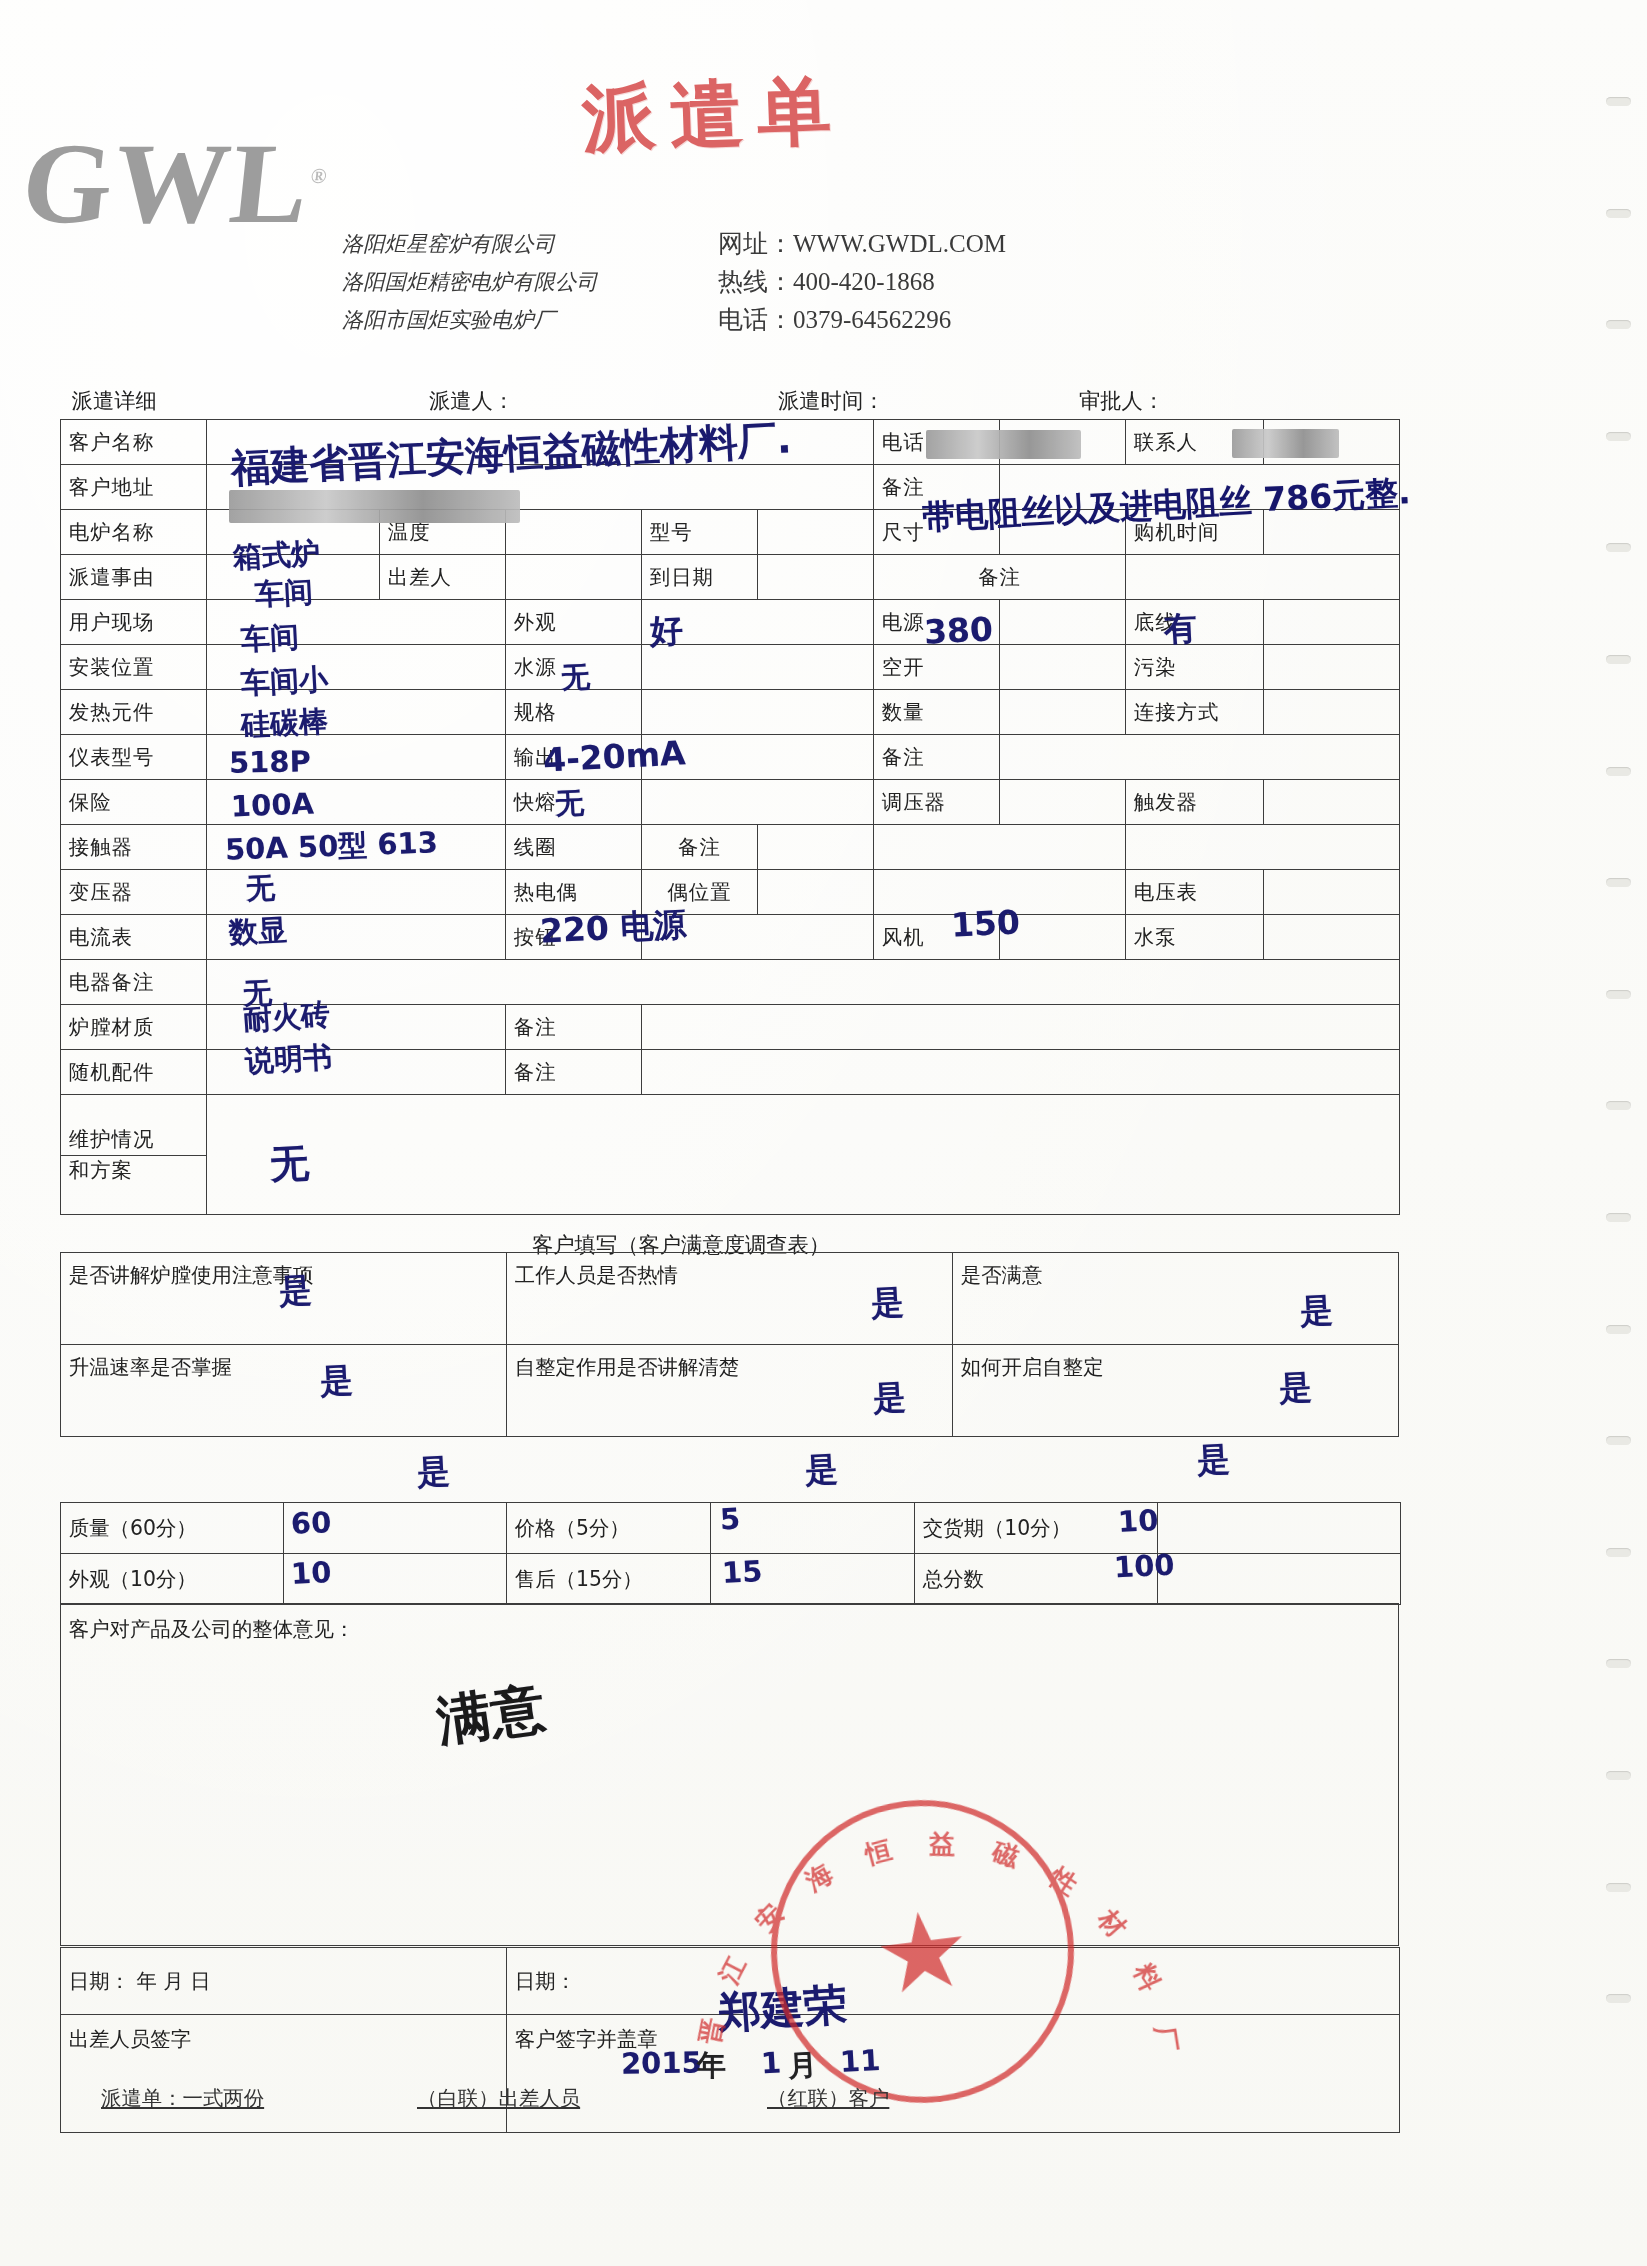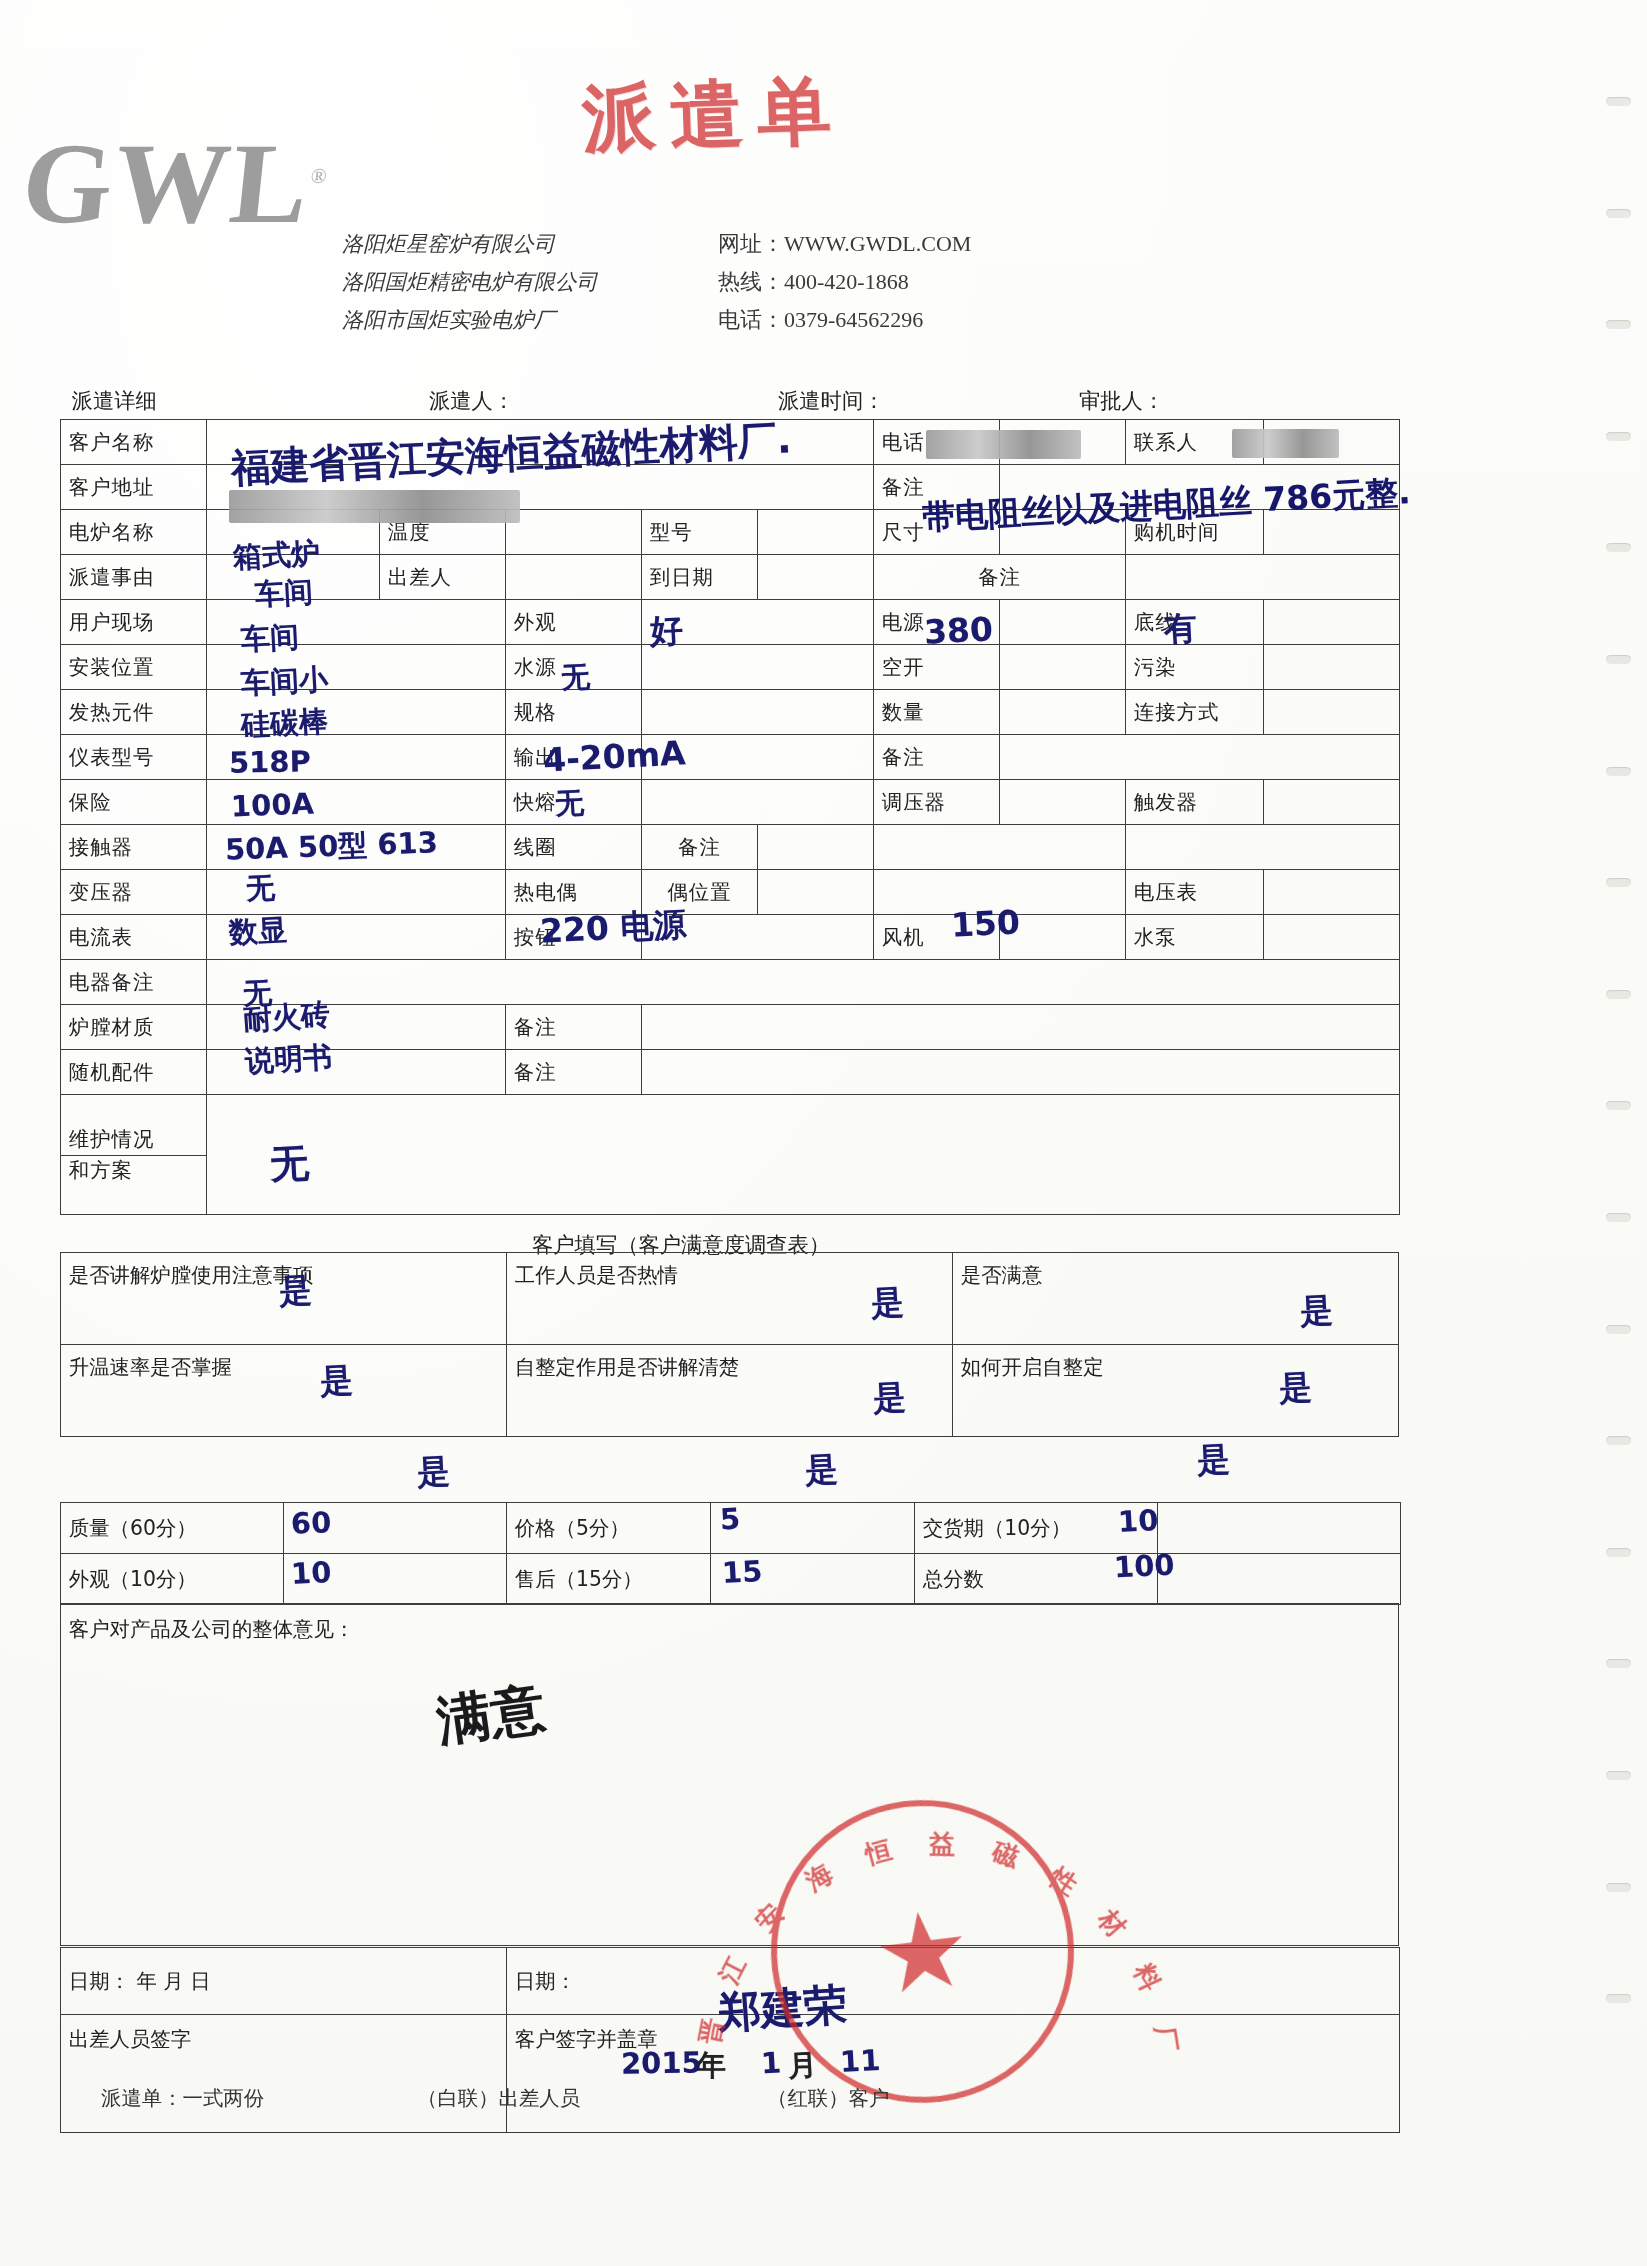--- a/index.html
+++ b/index.html
@@ -79,21 +79,21 @@
     font-family: "Liberation Serif", serif;
     font-size: 21.3px;
     line-height: 38px;
     color: #3a3a3a;
     font-style: italic;
   }
   .contact-block {
     position: absolute;
     left: 718px; top: 225px;
     font-family: "Liberation Serif", serif;
-    font-size: 22px;
+    font-size: 25px;
     line-height: 38px;
     color: #3a3a3a;
   }
 
   
   .grid {
     position: absolute;
     border-collapse: collapse;
     table-layout: fixed;
   }
@@ -183,20 +183,21 @@
     color: #d02b2b;
     transform-origin: 0 124px;
   }
 
   .footer-note {
     position: absolute;
     font-family: "DejaVu Sans", sans-serif;
     font-size: 20.4px;
     color: #333;
     white-space: nowrap;
+    text-decoration: underline;
   }
 </style>
 </head>
 <body>
 
 <div class="page">
   <div class="scan-tint"></div>
 
   <div class="punch" style="top:97px"></div>
   <div class="punch" style="top:209px"></div>

